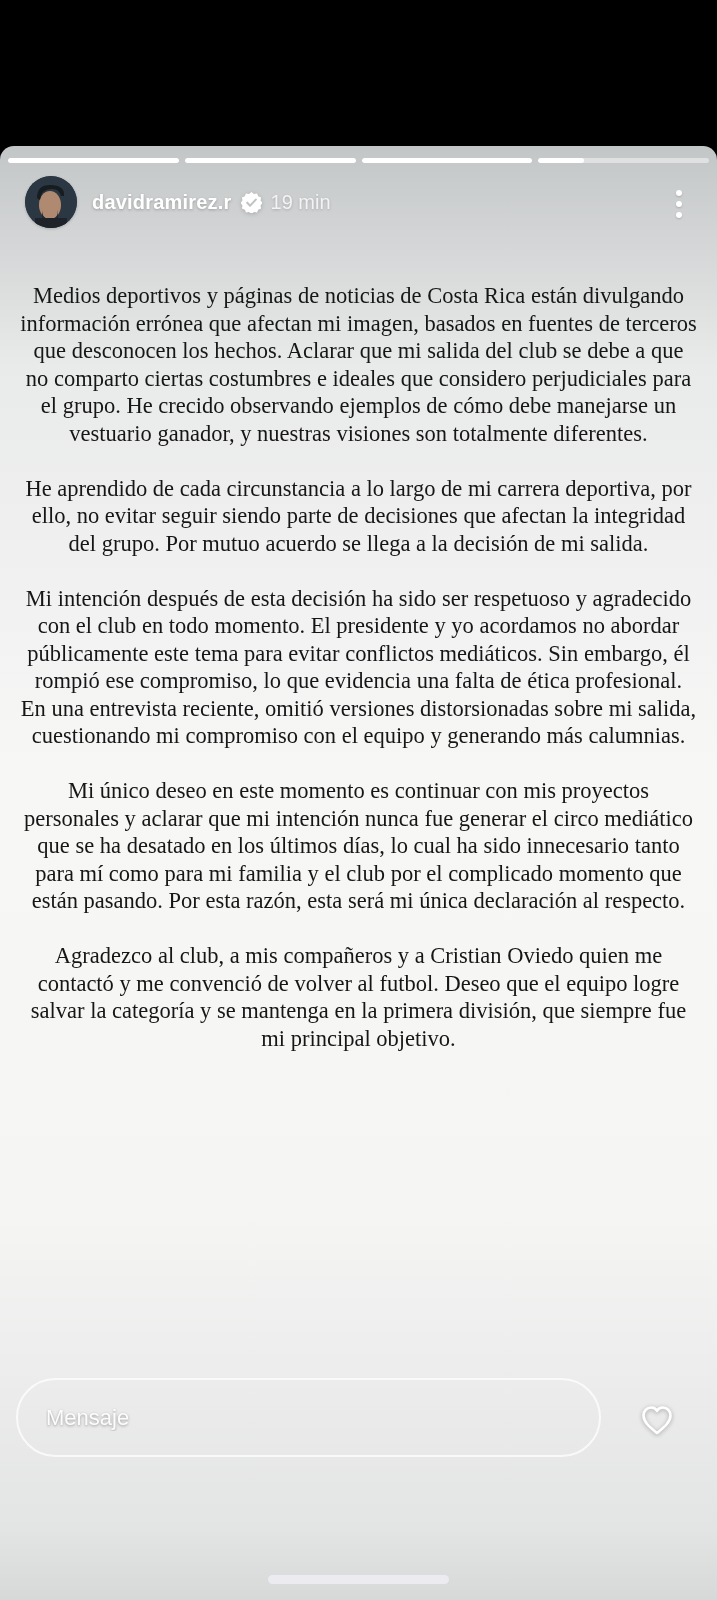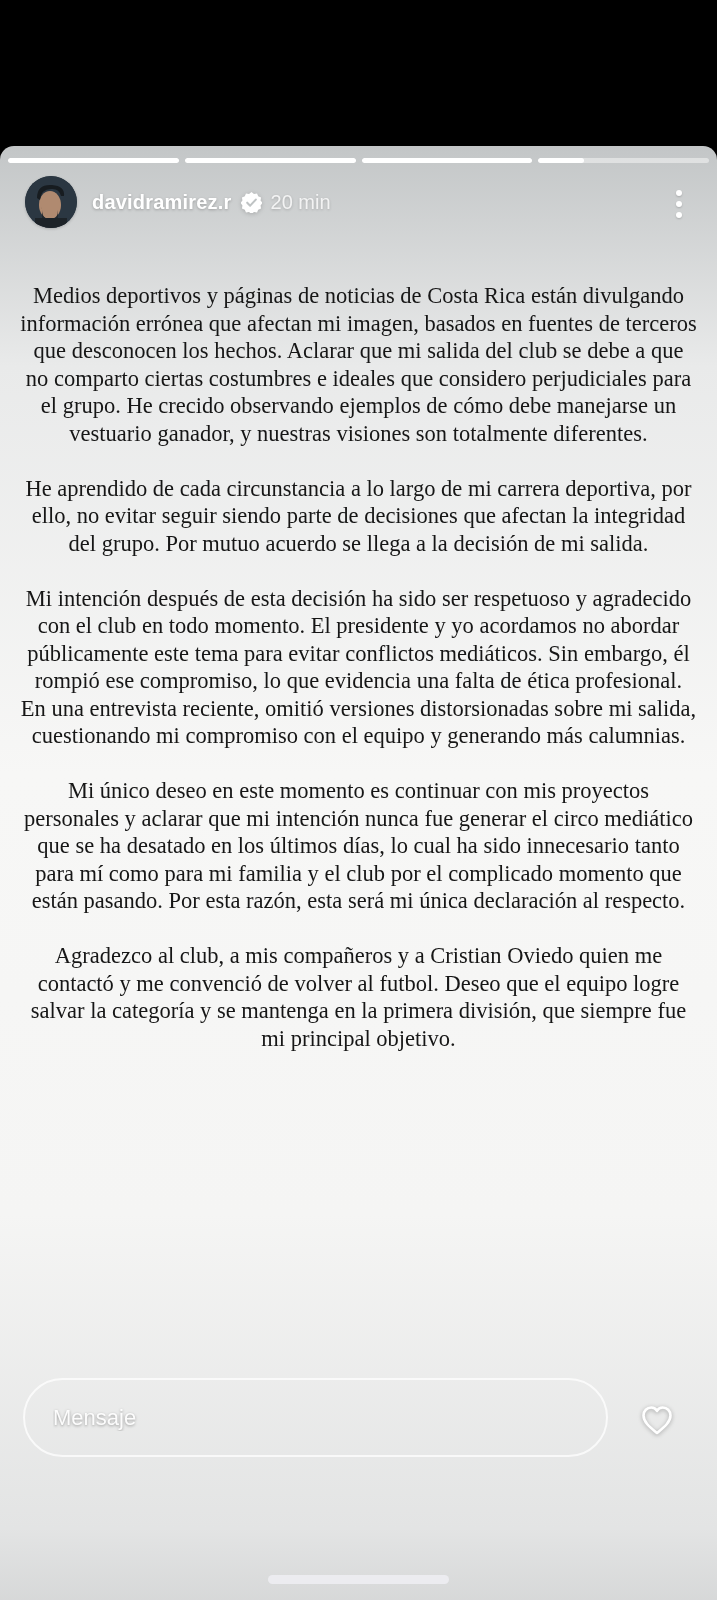--- a/index.html
+++ b/index.html
@@ -62,21 +62,21 @@
   .story-text{
     position:absolute;left:20px;right:20px;top:136px;
     font-family:"Liberation Serif", serif;
     font-size:22.5px;line-height:27.5px;color:#161616;
     text-align:center;
   }
   .story-text p{margin:0 0 27.5px 0;}
   .story-text p:last-child{margin-bottom:4px;}
   
   .composer-input{
-    position:absolute;left:23px;top:1378px;width:585px;height:79px;
+    position:absolute;left:16px;top:1378px;width:585px;height:79px;
     box-sizing:border-box;
     border:2px solid rgba(255,255,255,0.75);
     border-radius:42px;
     background:transparent;
     padding:0 28px;
     font-family:"Liberation Sans", sans-serif;
     font-size:22px;color:#fff;
     text-shadow:0 1px 3px rgba(0,0,0,0.35);
     outline:none;
   }
@@ -124,21 +124,21 @@
         <path d="M17 30 Q16 44 26 44 Q33 43 33 34 L33 44 L17 44 Z" fill="#23292e"></path>
         <rect x="10" y="42" width="32" height="10" fill="#1d2328"></rect>
       </svg>
     </div>
     <div class="header-meta">
       <span class="username">davidramirez.r</span>
       <svg class="verified" viewBox="0 0 22 22">
         <path fill="#ffffff" d="M11 0l2.6 2 3.2-.5 1.2 3 3 1.2-.5 3.2 2 2.6-2 2.6.5 3.2-3 1.2-1.2 3-3.2-.5-2.6 2-2.6-2-3.2.5-1.2-3-3-1.2.5-3.2-2-2.6 2-2.6-.5-3.2 3-1.2 1.2-3 3.2.5z"></path>
         <path fill="none" stroke="#bfc3c4" stroke-width="2.2" stroke-linecap="round" stroke-linejoin="round" d="M6.5 11.2l3.1 3.1 5.9-6.3"></path>
       </svg>
-      <span class="timestamp">20 min</span>
+      <span class="timestamp">19 min</span>
     </div>
     <button class="menu-button">
       <span class="menu-dot"></span>
       <span class="menu-dot"></span>
       <span class="menu-dot"></span>
     </button>
   </div>
 
   <div class="story-text">
     <p>Medios deportivos y páginas de noticias de Costa Rica están divulgando información errónea que afectan mi imagen, basados en fuentes de terceros que desconocen los hechos. Aclarar que mi salida del club se debe a que no comparto ciertas costumbres e ideales que considero perjudiciales para el grupo. He crecido observando ejemplos de cómo debe manejarse un vestuario ganador, y nuestras visiones son totalmente diferentes.</p>

